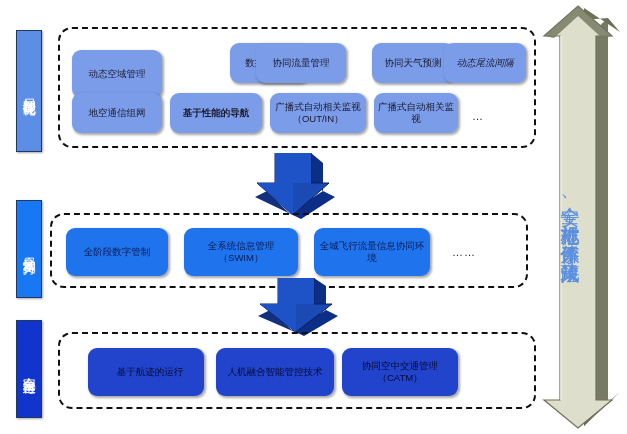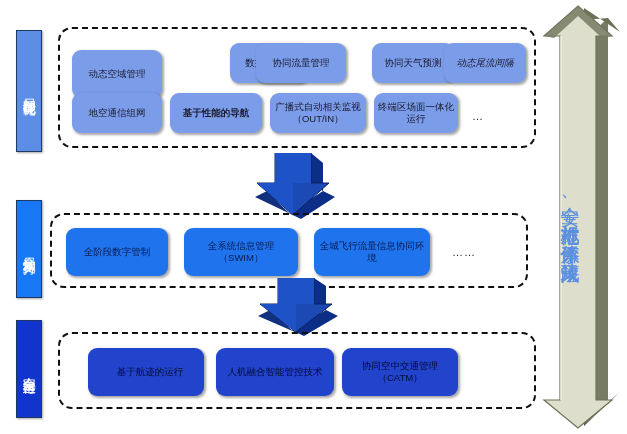--- a/index.html
+++ b/index.html
@@ -134,21 +134,21 @@
   <div class="group group-1">
     <div class="node tier1" style="left:12px;  top:14px; width:90px; height:48px;margin-top:7px;">动态空域管理</div>
     <div class="node tier1" style="left:126px; top:14px; width:78px; height:40px;margin-left:44px;">数据链技术</div>
     <div class="node tier1" style="left:196px; top:14px; width:90px; height:40px;">协同流量管理</div>
     <div class="node tier1" style="left:294px; top:14px; width:82px; height:40px;margin-left:18px;">协同天气预测</div>
     <div class="node tier1" style="left:384px; top:14px; width:82px; height:40px;font-style:italic;">动态尾流间隔</div>
 
     <div class="node tier1" style="left:12px;  top:64px; width:90px; height:40px;">地空通信组网</div>
     <div class="node tier1" style="left:110px; top:64px; width:92px; height:40px;font-weight:bold;">基于性能的导航</div>
     <div class="node tier1" style="left:210px; top:64px; width:96px; height:40px;">广播式自动相关监视（OUT/IN）</div>
-    <div class="node tier1" style="left:314px; top:64px; width:84px; height:40px;">终端区场面一体化运行</div>
+    <div class="node tier1" style="left:314px; top:64px; width:84px; height:40px;">广播式自动相关监视</div>
 
     <div class="ellipsis" style="left:412px; top:82px;">…</div>
   </div>
 
   <div class="down-arrow" style="left:249px; top:153px; width:90px; height:70px;">
     <svg width="90" height="70" viewBox="0 0 90 70">
 
       <polygon points="62,0 74,10 74,38 62,30" fill="#0D2E86"></polygon>
       <polygon points="74,38 86,44 52,66 40,60" fill="#0D2E86"></polygon>
       <polygon points="18,38 6,44 52,66 40,60" fill="#13307F"></polygon>

